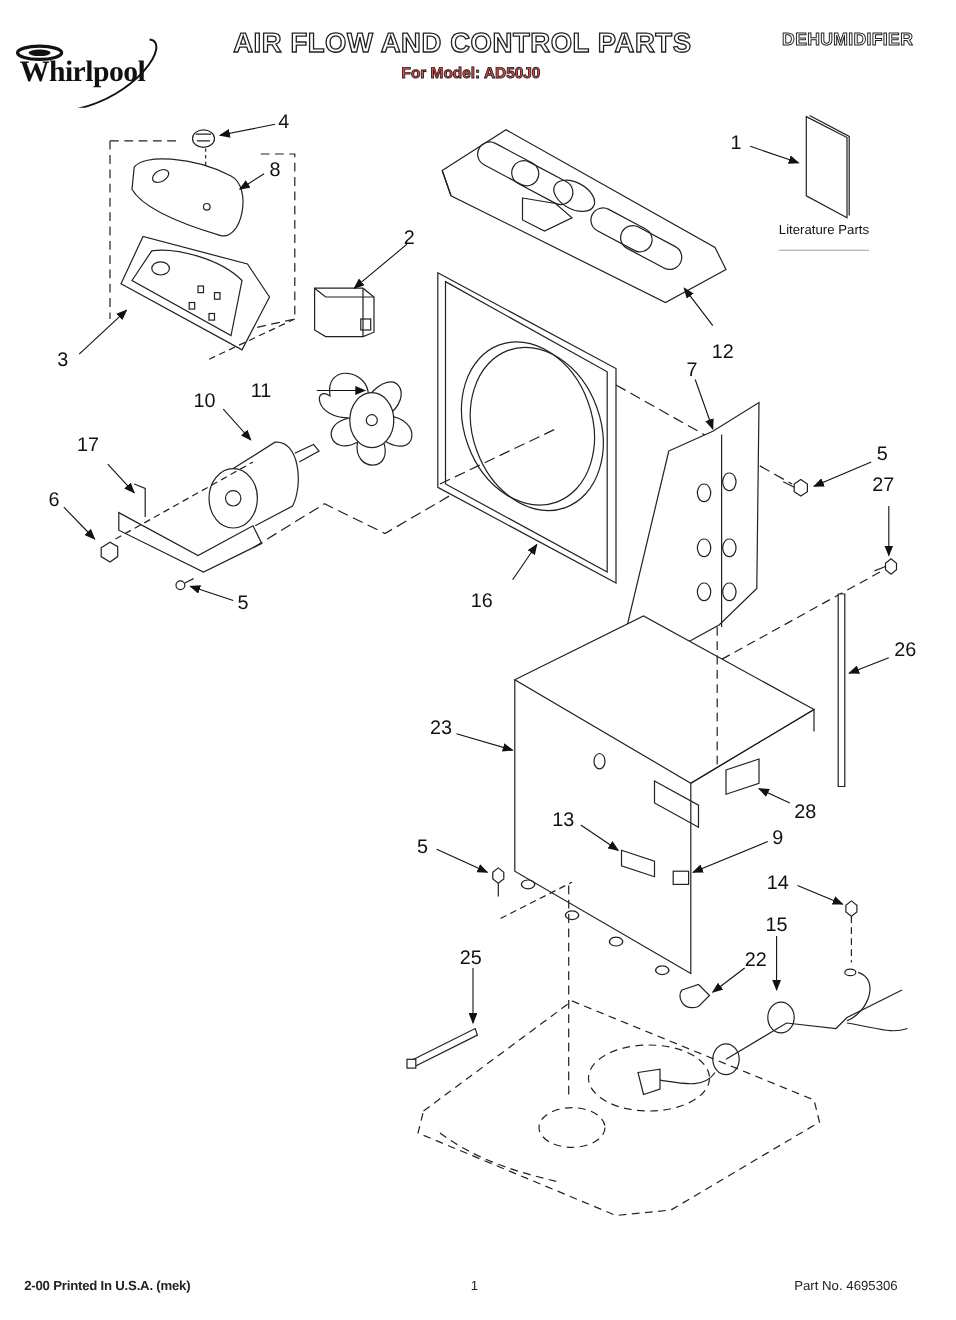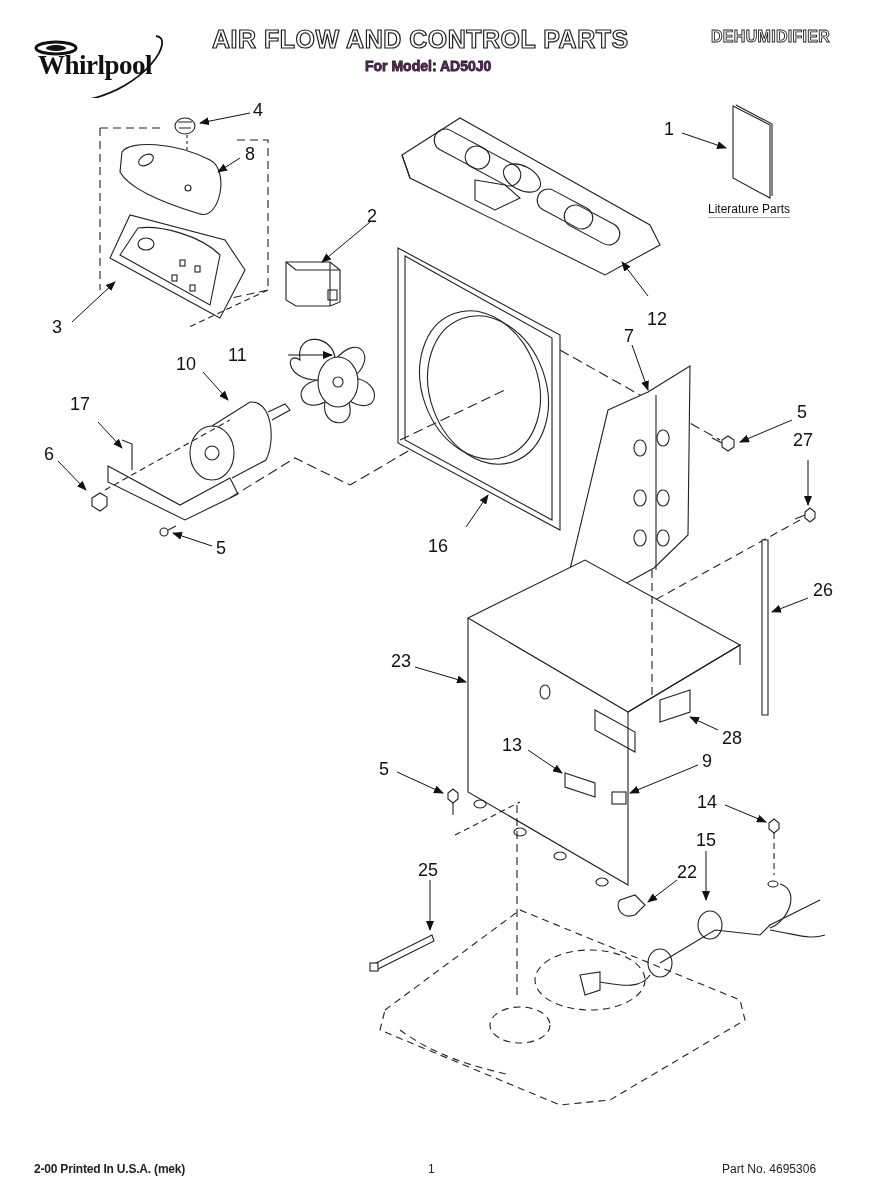--- a/index.html
+++ b/index.html
@@ -1,25 +1,25 @@
 <!DOCTYPE html>
 <html><head>
 <meta charset="utf-8">
 <style>
   html, body { margin: 0; padding: 0; background: #ffffff; }
   body { width: 869px; height: 1200px; position: relative; overflow: hidden; font-family: "Liberation Sans", sans-serif; color: #111; }
-  .logo { position: absolute; left: 26px; top: 28px; width: 160px; height: 70px; }
+  .logo { position: absolute; left: 6px; top: 28px; width: 160px; height: 70px; }
   .logo-word { position: absolute; left: 12px; top: 22px; font-family: "Liberation Serif", serif; font-weight: bold; font-size: 27px; letter-spacing: -0.5px; color: #111; }
   .title { position: absolute; left: 212px; top: 25px; font-size: 25px; font-weight: bold; letter-spacing: 0.5px; color: #fff; text-align: center; -webkit-text-stroke: 1.2px #222; }
-  .subtitle { position: absolute; left: 365px; top: 58px; font-size: 14px; font-weight: bold; color: #701a75; -webkit-text-stroke: 0.8px #222; }
+  .subtitle { position: absolute; left: 365px; top: 58px; font-size: 14px; font-weight: bold; color: #ef4444; -webkit-text-stroke: 0.8px #222; }
   .category { position: absolute; left: 685px; top: 28px; font-size: 16px; font-weight: bold; color: #fff; -webkit-text-stroke: 0.9px #222; letter-spacing: 0.3px; margin-left: 26px; }
-  .lit-caption { position: absolute; left: 708px; top: 202px; font-size: 12px; color: #111; border-bottom: 1px solid #aaa; padding-bottom: 1px; }
+  .lit-caption { position: absolute; left: 708px; top: 202px; font-size: 12px; color: #111; border-bottom: 1px solid #aaa; padding-bottom: 11px; }
   svg.diagram { position: absolute; left: 0; top: 0; }
   .callout { font-family: "Liberation Sans", sans-serif; font-size: 18px; fill: #111; }
-  .footer-left { position: absolute; left: 22px; top: 1162px; font-size: 12px; font-weight: bold; color: #222; letter-spacing: -0.2px; margin-left: 12px; }
+  .footer-left { position: absolute; left: 22px; top: 1162px; font-size: 12px; font-weight: bold; color: #222; letter-spacing: -0.2px; }
   .footer-center { position: absolute; left: 428px; top: 1162px; font-size: 12px; color: #222; }
   .footer-right { position: absolute; left: 722px; top: 1162px; font-size: 12px; color: #222; }
 </style>
 </head>
 <body>
 
 <div class="logo">
   <svg width="160" height="70">
     <ellipse cx="30" cy="20" rx="20" ry="6" fill="none" stroke="#111" stroke-width="3"></ellipse>
     <ellipse cx="30" cy="20" rx="10" ry="3" fill="#111"></ellipse>

